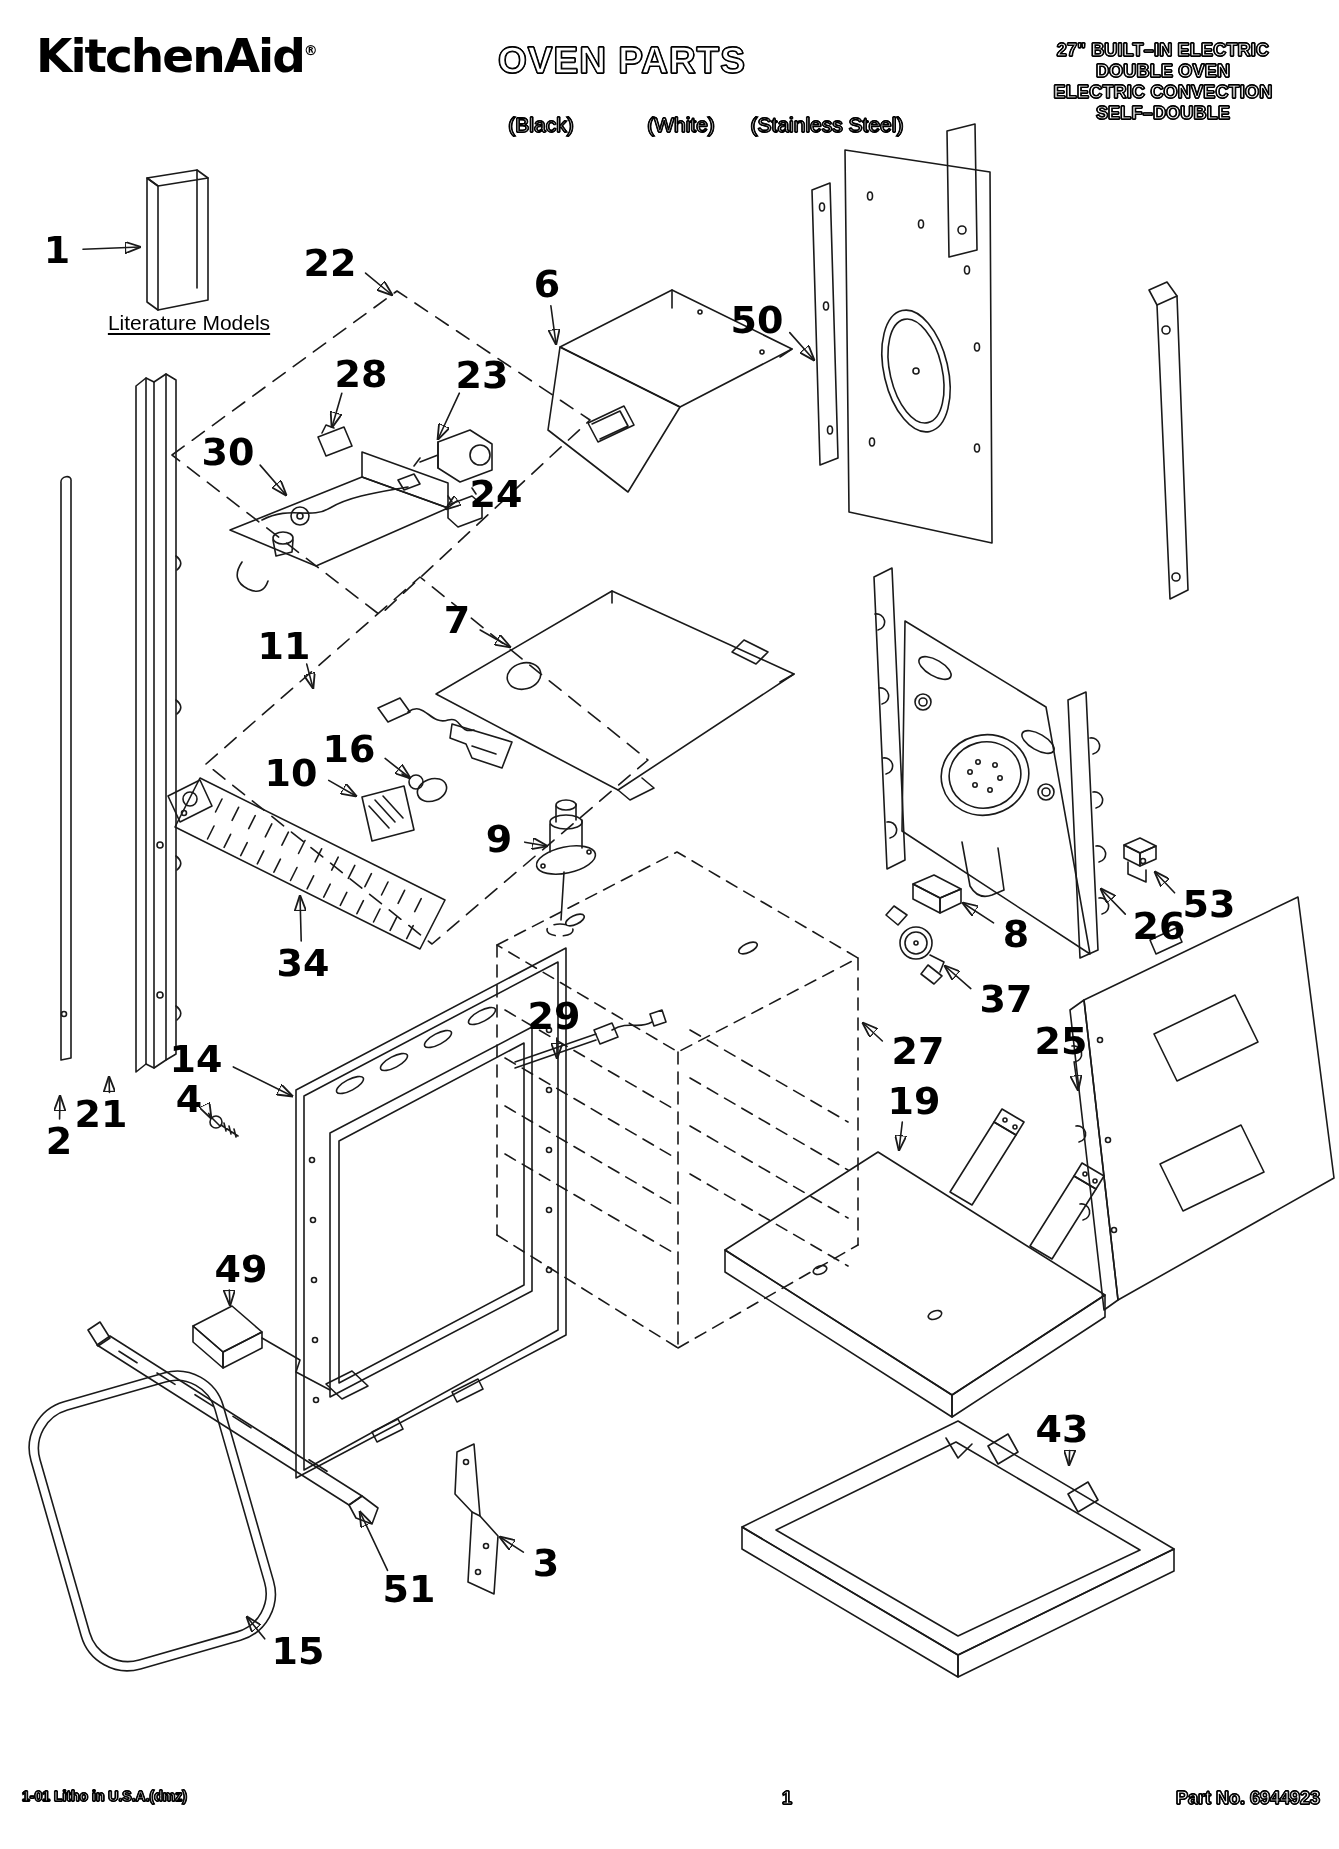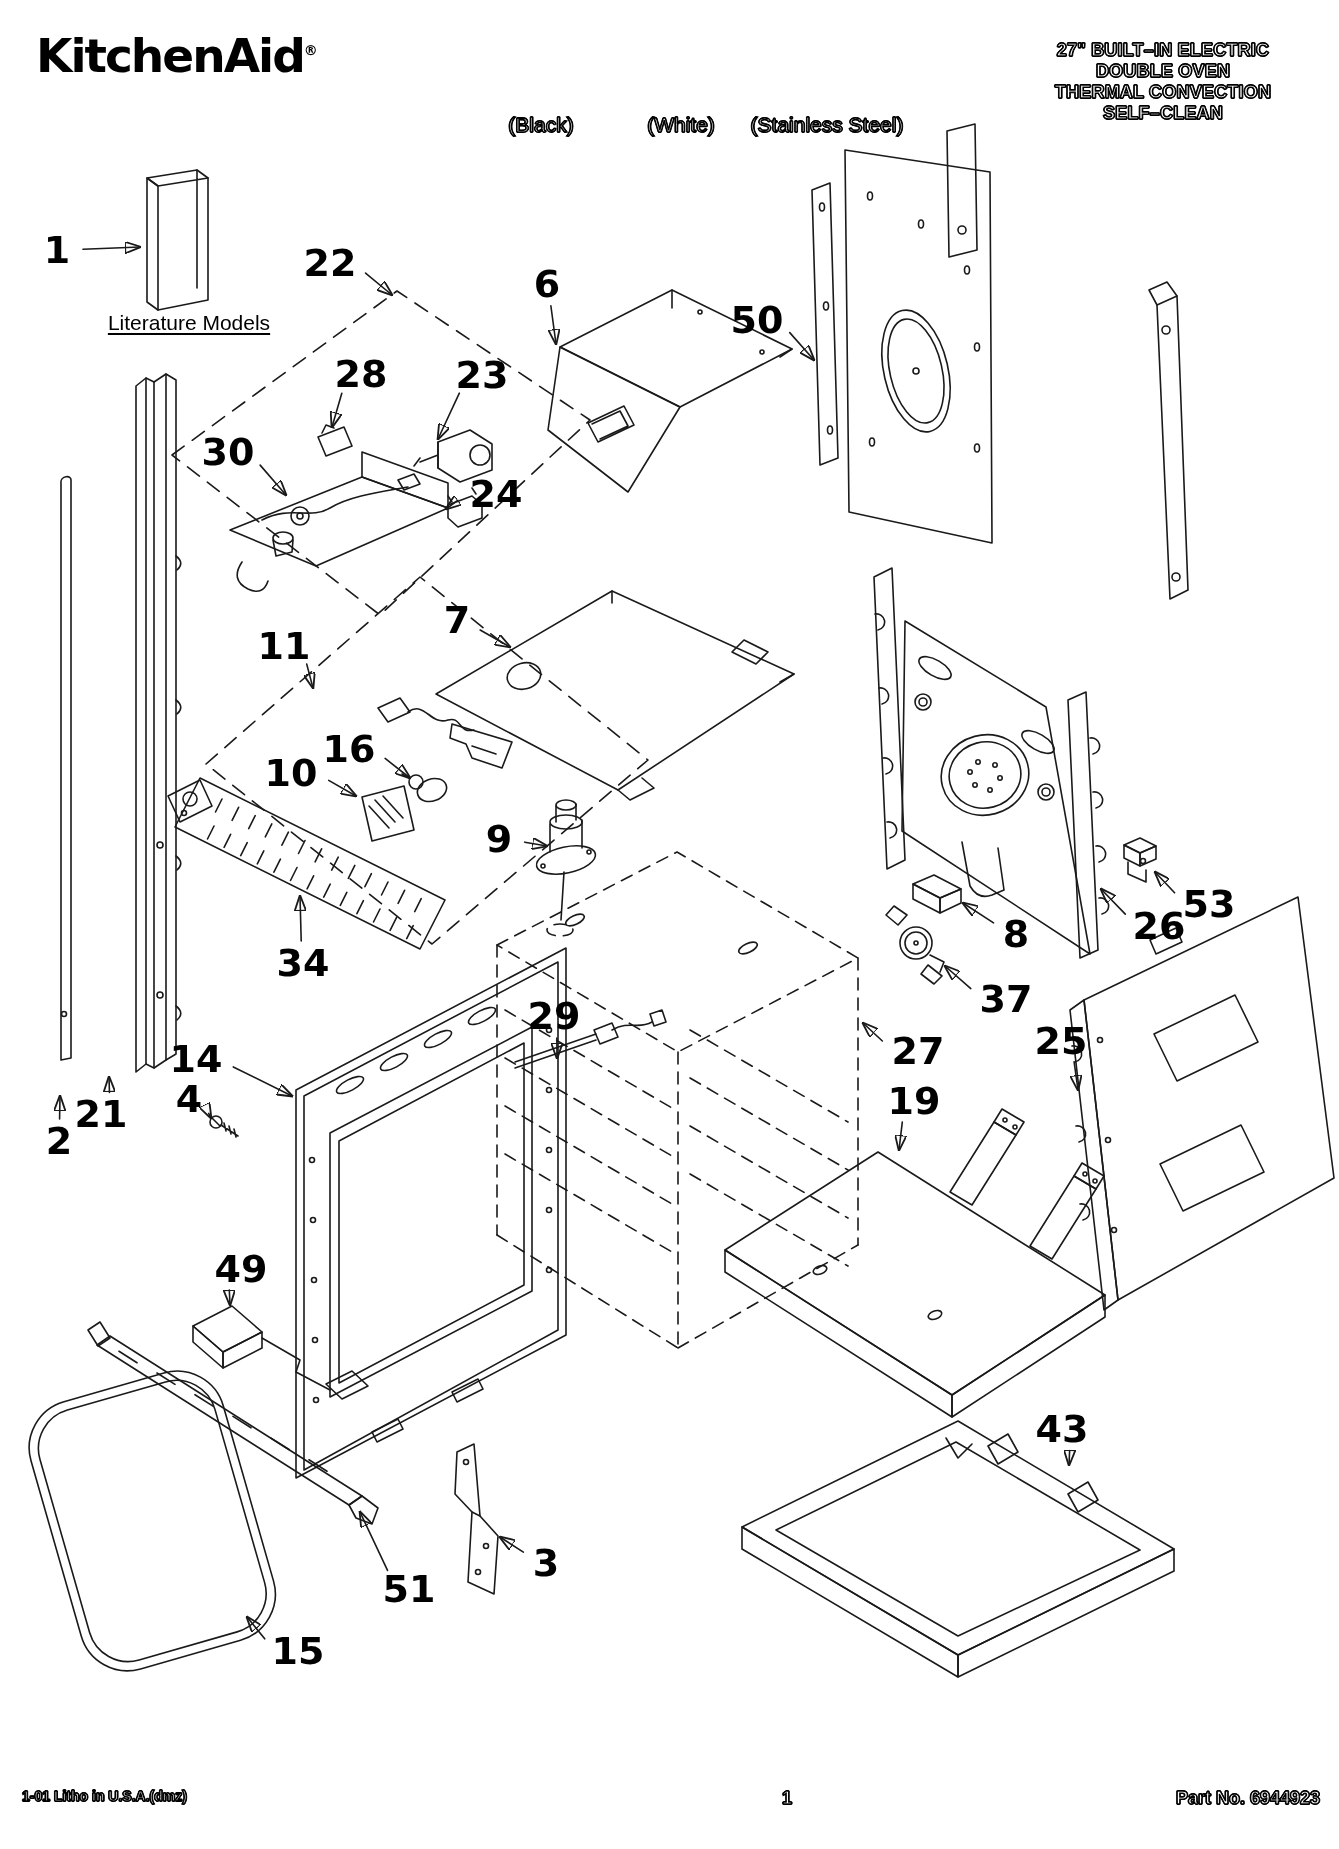--- a/index.html
+++ b/index.html
@@ -33,29 +33,30 @@
               font-size:38px;font-weight:700;text-anchor:middle}
   svg .coline{stroke-width:2.3}
 </style>
 </head>
 <body>
 
 <div class="page">
 
   <div class="abs brand"><span>KitchenAid</span><span class="regmark">®</span></div>
 
+  <div class="abs title outline">OVEN PARTS</div>
   <div class="abs finish outline" style="left:541px">(Black)</div>
   <div class="abs finish outline" style="left:681px">(White)</div>
   <div class="abs finish outline" style="left:827px">(Stainless Steel)</div>
 
   <div class="abs specs">
     <div class="outline">27" BUILT–IN ELECTRIC</div>
     <div class="outline">DOUBLE OVEN</div>
-    <div class="outline">THERMAL CONVECTION</div>
-    <div class="outline">SELF–CLEAN</div>
+    <div class="outline">ELECTRIC CONVECTION</div>
+    <div class="outline">SELF–DOUBLE</div>
   </div>
 
   <div class="abs lit">Literature Models</div>
 
   <svg class="diagram" width="1339" height="1849" viewBox="0 0 1339 1849">
     <defs>
       <marker id="ah" viewBox="0 0 14 10" markerWidth="16" markerHeight="12" refX="13" refY="5" orient="auto" markerUnits="userSpaceOnUse">
         <path d="M0,0 L14,5 L0,10 Z" fill="#1a1a1a" stroke="none"></path>
       </marker>
     </defs>

